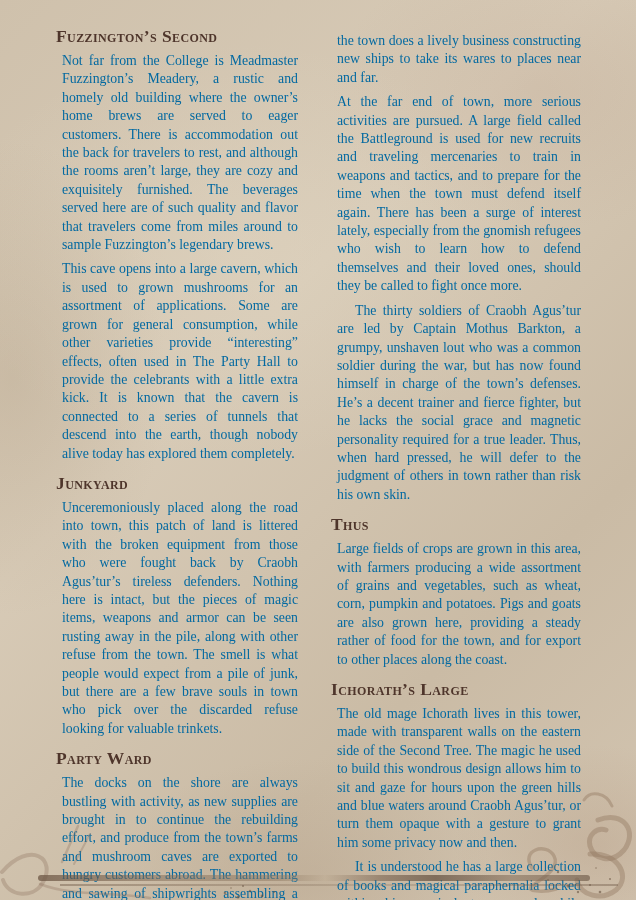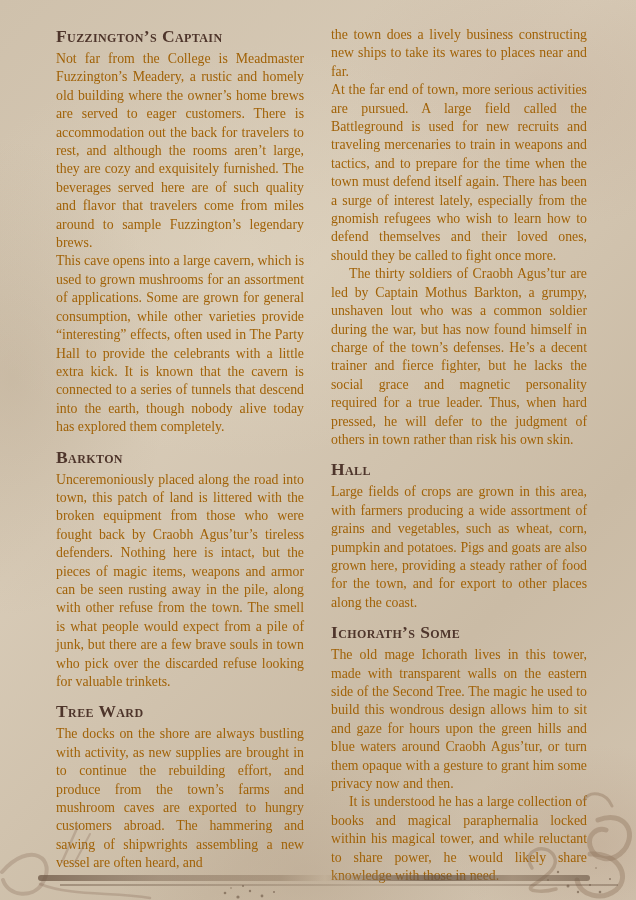--- a/index.html
+++ b/index.html
@@ -29,23 +29,23 @@
     font-size: 17.5px;
     line-height: 20px;
     letter-spacing: 0.4px;
     color: #4e352b;
     margin: 10px 0 4px 0;
   }
   section:first-child .heading { margin-top: 0; }
   .body {
     font-size: 13.8px;
     line-height: 18.4px;
-    color: #a16207;
+    color: #0369a1;
     text-align: justify;
-    margin: 0;
+    margin: 6px;
   }
   .indent { text-indent: 18px; }
   .continuation { margin-bottom: 0; }
   .bottom-rule {
     position: absolute; left: 38px; top: 875px; width: 552px; height: 6px;
     border-radius: 3px;
     background: linear-gradient(to right,
       rgba(108,86,68,0.75) 0%, rgba(108,86,68,0.62) 8%,
       rgba(130,108,88,0.52) 22%, rgba(142,120,97,0.48) 44%,
       rgba(186,166,140,0.22) 52%, rgba(122,100,80,0.58) 62%,
@@ -66,48 +66,48 @@
 </style>
 </head>
 <body>
 
 <main class="page">
 
   <div class="columns">
 
     <div class="col col-left">
       <section>
-        <h2 class="heading">Fuzzington’s Captain</h2>
+        <h2 class="heading">Fuzzington’s Second</h2>
         <p class="body">Not far from the College is Meadmaster Fuzzington’s Meadery, a rustic and homely old building where the owner’s home brews are served to eager customers. There is accommodation out the back for travelers to rest, and although the rooms aren’t large, they are cozy and exquisitely furnished. The beverages served here are of such quality and flavor that travelers come from miles around to sample Fuzzington’s legendary brews.</p>
       </section>
       <section>
         <p class="body">This cave opens into a large cavern, which is used to grown mushrooms for an assortment of applications. Some are grown for general consumption, while other varieties provide “interesting” effects, often used in The Party Hall to provide the celebrants with a little extra kick. It is known that the cavern is connected to a series of tunnels that descend into the earth, though nobody alive today has explored them completely.</p>
       </section>
       <section>
-        <h2 class="heading">Barkton</h2>
+        <h2 class="heading">Junkyard</h2>
         <p class="body">Unceremoniously placed along the road into town, this patch of land is littered with the broken equipment from those who were fought back by Craobh Agus’tur’s tireless defenders. Nothing here is intact, but the pieces of magic items, weapons and armor can be seen rusting away in the pile, along with other refuse from the town. The smell is what people would expect from a pile of junk, but there are a few brave souls in town who pick over the discarded refuse looking for valuable trinkets.</p>
       </section>
       <section>
-        <h2 class="heading">Tree Ward</h2>
+        <h2 class="heading">Party Ward</h2>
         <p class="body">The docks on the shore are always bustling with activity, as new supplies are brought in to continue the rebuilding effort, and produce from the town’s farms and mushroom caves are exported to hungry customers abroad. The hammering and sawing of shipwrights assembling a new vessel are often heard, and</p>
       </section>
     </div>
 
     <div class="col col-right">
       <p class="body continuation">the town does a lively business constructing new ships to take its wares to places near and far.</p>
       <section>
         <p class="body">At the far end of town, more serious activities are pursued. A large field called the Battleground is used for new recruits and traveling mercenaries to train in weapons and tactics, and to prepare for the time when the town must defend itself again. There has been a surge of interest lately, especially from the gnomish refugees who wish to learn how to defend themselves and their loved ones, should they be called to fight once more.</p>
         <p class="body indent">The thirty soldiers of Craobh Agus’tur are led by Captain Mothus Barkton, a grumpy, unshaven lout who was a common soldier during the war, but has now found himself in charge of the town’s defenses. He’s a decent trainer and fierce fighter, but he lacks the social grace and magnetic personality required for a true leader. Thus, when hard pressed, he will defer to the judgment of others in town rather than risk his own skin.</p>
       </section>
       <section>
-        <h2 class="heading">Hall</h2>
+        <h2 class="heading">Thus</h2>
         <p class="body">Large fields of crops are grown in this area, with farmers producing a wide assortment of grains and vegetables, such as wheat, corn, pumpkin and potatoes. Pigs and goats are also grown here, providing a steady rather of food for the town, and for export to other places along the coast.</p>
       </section>
       <section>
-        <h2 class="heading">Ichorath’s Some</h2>
+        <h2 class="heading">Ichorath’s Large</h2>
         <p class="body">The old mage Ichorath lives in this tower, made with transparent walls on the eastern side of the Second Tree. The magic he used to build this wondrous design allows him to sit and gaze for hours upon the green hills and blue waters around Craobh Agus’tur, or turn them opaque with a gesture to grant him some privacy now and then.</p>
         <p class="body indent">It is understood he has a large collection of books and magical paraphernalia locked within his magical tower, and while reluctant to share power, he would likely share knowledge with those in need.</p>
       </section>
     </div>
 
   </div>
 
   <svg class="decor" width="636" height="900" viewBox="0 0 636 900">
 
     <g stroke="rgba(146,118,96,0.42)" fill="none" stroke-linecap="round">

